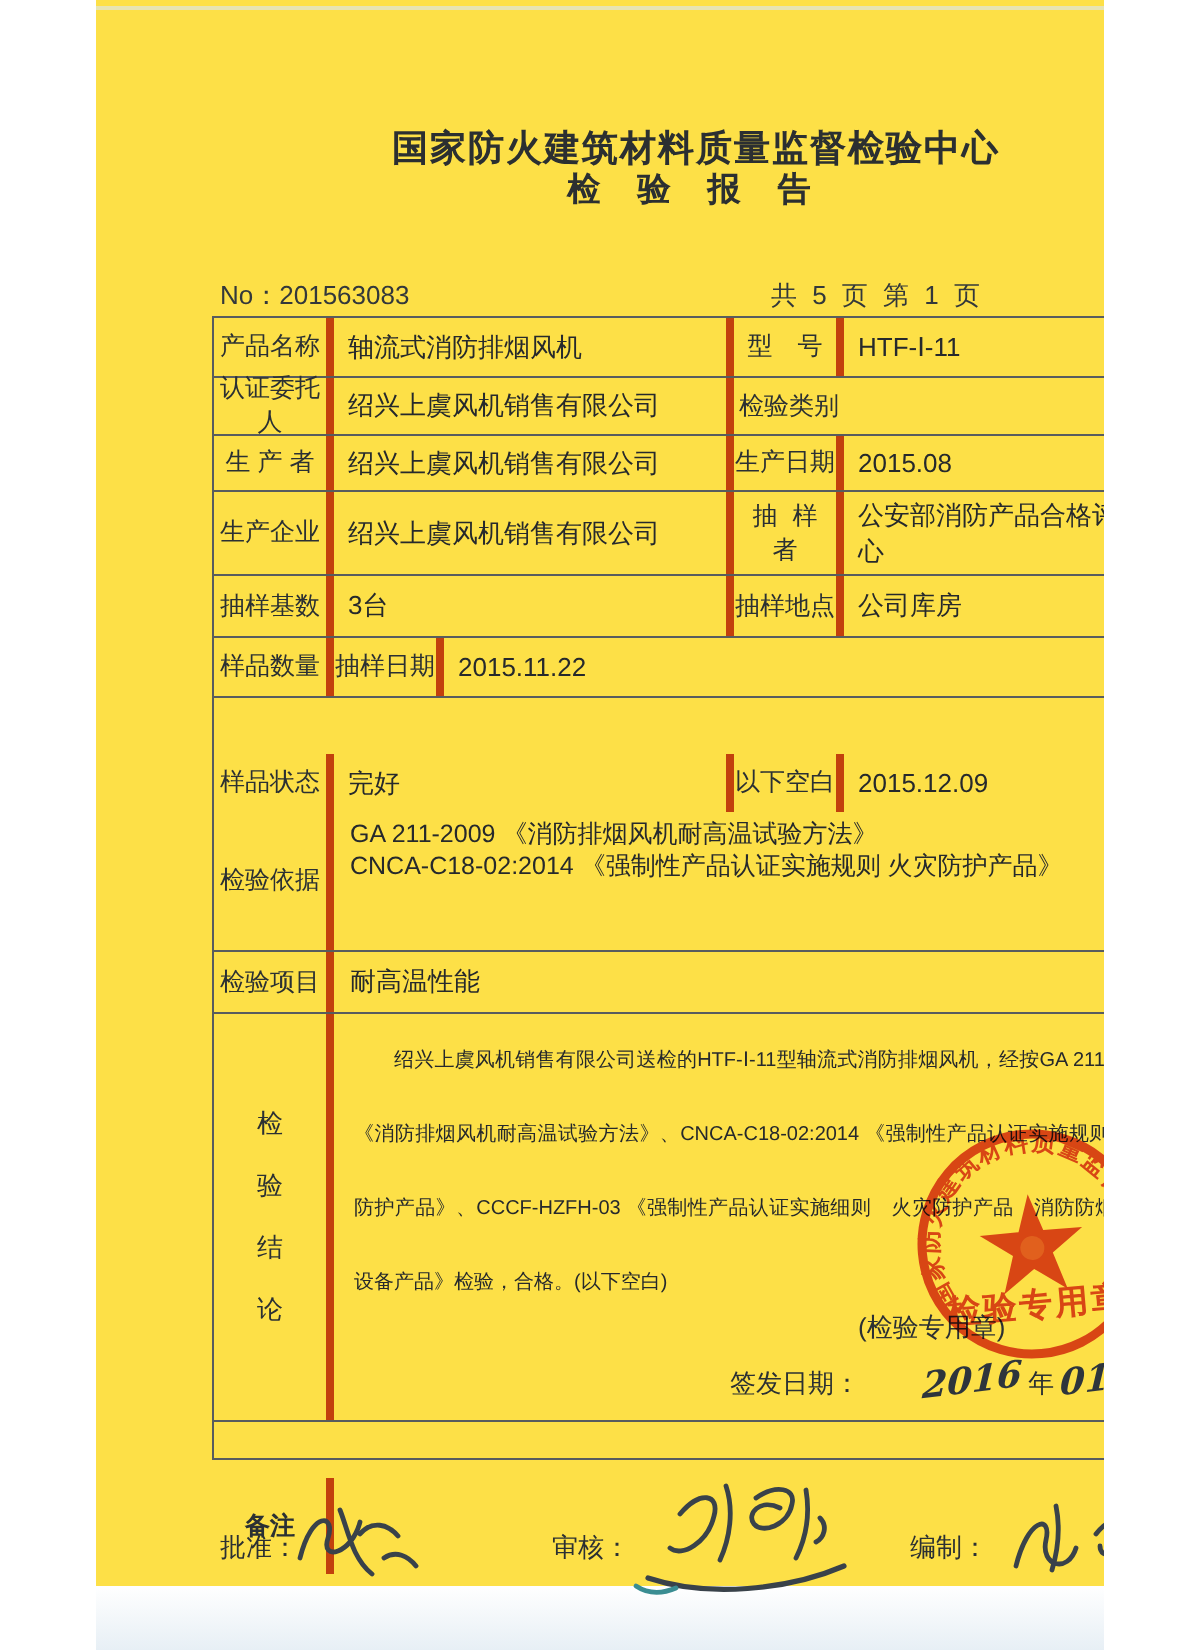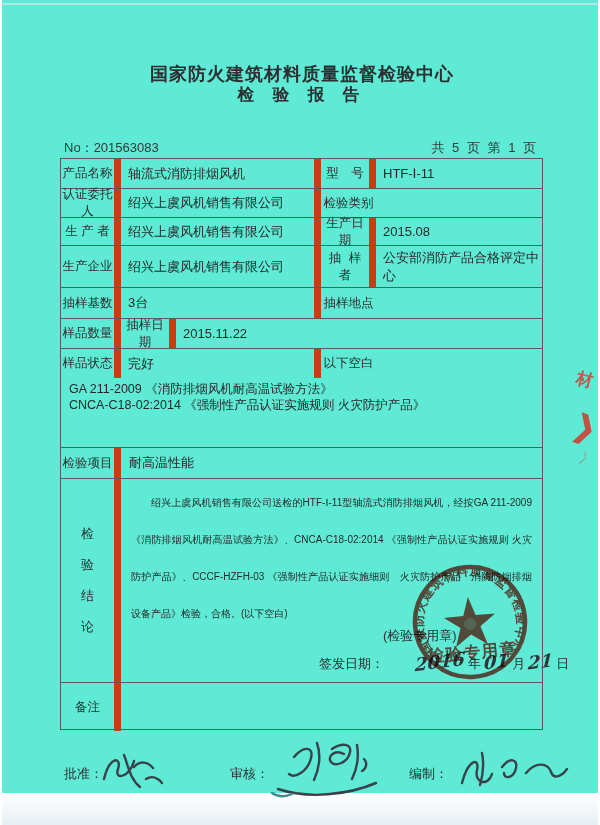--- a/index.html
+++ b/index.html
@@ -1,48 +1,48 @@
 <!DOCTYPE html>
 <html><head>
 <meta charset="utf-8">
 <style>
   * { margin:0; padding:0; box-sizing:border-box; }
   html,body { background:#ffffff; }
   body { font-family:"Liberation Sans", sans-serif; color:#26292c; }
-  .page { position:relative; width:596px; height:825px; margin:0 auto; background:#5eead4; overflow:hidden; }
+  .page { position:relative; width:504px; height:825px; margin:0 auto; background:#fde047; overflow:hidden; }
   .top-scan-line { position:absolute; left:0; top:3px; width:600px; height:2px; background:#dce6ec; opacity:.65; }
   .bottom-tint { position:absolute; left:0; top:793px; width:600px; height:32px;
                  background:linear-gradient(#ffffff, #e7eff5); }
 
   .org-title { position:absolute; left:0; top:62px; width:600px; text-align:center;
                font-size:18px; font-weight:bold; letter-spacing:1px; color:#2b2f31; }
   .report-title { position:absolute; left:0; top:84px; width:600px; text-align:center;
                   font-size:16.5px; font-weight:bold; letter-spacing:7px; color:#2b2f31; }
   .no-line { position:absolute; left:62px; top:139px; font-size:13px; color:#33383b; }
   .page-info { position:absolute; right:60px; top:139px; font-size:13px; letter-spacing:2px; color:#33383b; }
 
   .report-table { position:absolute; left:58px; top:158px; width:483px; height:572px;
                   border:1px solid #585c5e; font-size:13px; }
   .row { display:flex; border-bottom:1px solid #585c5e; }
-  .row:last-child { border-bottom:none; }
-  .cell { border-right:7px solid #c2410c; display:flex; align-items:center; }
+  .row:last-child { border-bottom:none;margin-top:28px; }
+  .cell { border-right:4px solid #c2410c; display:flex; align-items:center; }
   .cell:last-child { border-right:none; }
   .lbl  { width:60px; justify-content:center; text-align:center; font-size:12.5px; letter-spacing:0; color:#2b3033; }
   .val  { width:200px; padding-left:7px; color:#26292c; }
   .lbl2 { width:55px; justify-content:center; text-align:center; font-size:12.5px; color:#2b3033;font-family:Liberation Mono, monospace; }
   .val2 { flex:1; padding-left:7px; color:#26292c; }
 
   .qrow:nth-child(1){height:30px;} .qrow:nth-child(2){height:29px;}
   .qrow:nth-child(3){height:28px;} .qrow:nth-child(4){height:42px;}
   .qrow:nth-child(5){height:31px;} .qrow:nth-child(6){height:30px;}
   .qrow:nth-child(7){height:29px;}
   .basis-row { height:70px; }
   .items-row { height:31px;justify-content:center; }
   .concl-row { height:204px; }
-  .remarks-row { height:48px; }
+  .remarks-row { height:48px;font-weight:bold; }
 
   .basis-content { flex:1; padding:4px 8px 0 8px; display:block; font-size:12.5px; line-height:15.5px; color:#26292c; }
   .items-val { flex:1; padding-left:8px; }
 
   .concl-lbl { width:60px; flex-direction:column; justify-content:center; gap:13px; font-size:13px; color:#2b3033; }
   .concl-content { flex:1; position:relative; display:block; }
   .concl-text { padding:5px 10px 0 10px; font-size:10px; line-height:37px; text-align:justify; text-indent:2em; color:#26292c; }
   .seal-note { position:absolute; left:262px; top:148px; font-size:13px; color:#2b3033; }
   .issue-line { position:absolute; left:198px; top:176px; font-size:13px; color:#2b3033; white-space:nowrap; }
   .issue-line .gap { display:inline-block; width:28px; }
@@ -99,34 +99,37 @@
         <div class="row qrow">
           <div class="cell lbl">生产企业</div>
           <div class="cell val">绍兴上虞风机销售有限公司</div>
           <div class="cell lbl2">抽 样 者</div>
           <div class="cell val2">公安部消防产品合格评定中心</div>
         </div>
         <div class="row qrow">
           <div class="cell lbl">抽样基数</div>
           <div class="cell val">3台</div>
           <div class="cell lbl2">抽样地点</div>
+          <div class="cell val2">公司库房</div>
         </div>
         <div class="row qrow">
           <div class="cell lbl">样品数量</div>
           <div class="cell lbl2">抽样日期</div>
           <div class="cell val2">2015.11.22</div>
         </div>
         <div class="row qrow">
           <div class="cell lbl">样品状态</div>
           <div class="cell val">完好</div>
           <div class="cell lbl2">以下空白</div>
+          <div class="cell val2">2015.12.09</div>
         </div>
       </div>
 
     <div class="row basis-row">
+      <div class="cell lbl">检验依据</div>
       <div class="cell basis-content">
         <div>GA 211-2009 《消防排烟风机耐高温试验方法》</div>
         <div>CNCA-C18-02:2014 《强制性产品认证实施规则 火灾防护产品》</div>
       </div>
     </div>
 
     <div class="row items-row">
       <div class="cell lbl">检验项目</div>
       <div class="cell items-val">耐高温性能</div>
     </div>

